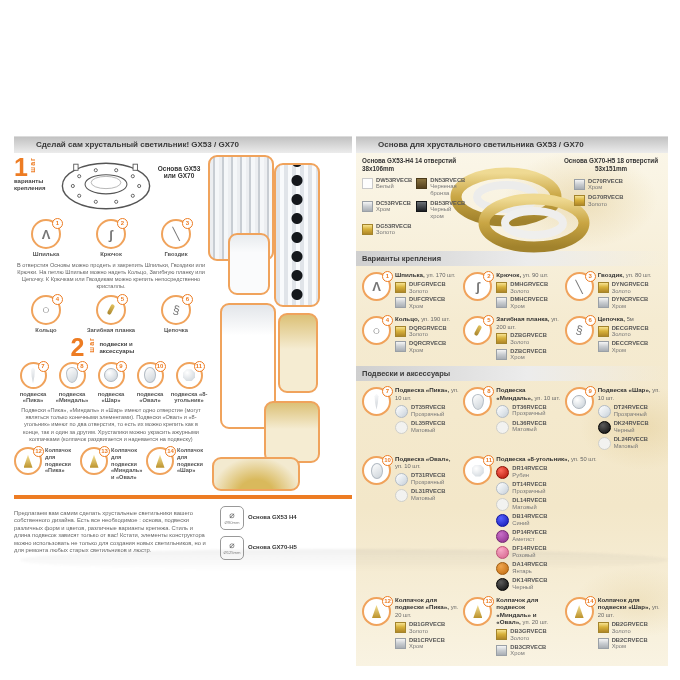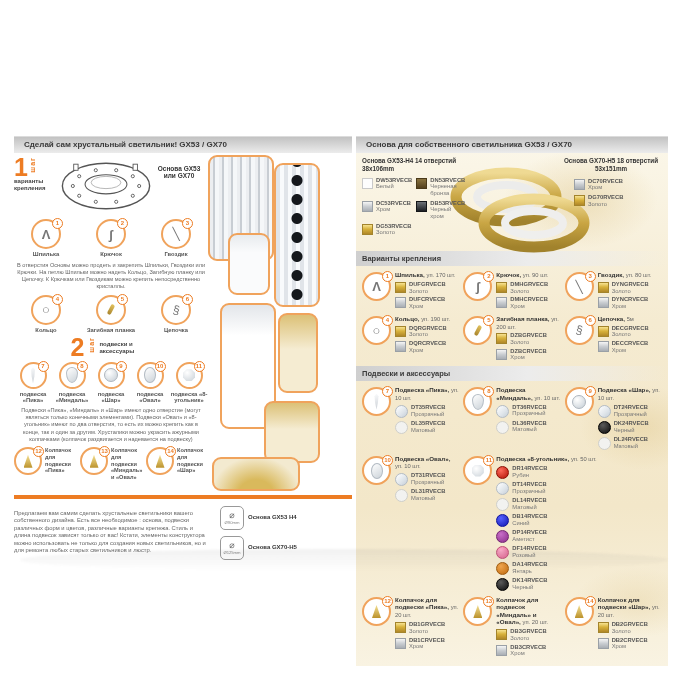--- a/index.html
+++ b/index.html
@@ -1,21 +1,21 @@
 <!DOCTYPE html>
 <html><head>
 <meta charset="utf-8">
 <style>
   html,body{margin:0;padding:0;}
   body{width:680px;height:680px;background:#fff;font-family:"Liberation Sans",sans-serif;position:relative;color:#444;}
   .page{position:absolute;inset:0;overflow:hidden;}
 
   
   .hdr{height:12px;background:linear-gradient(180deg,#c2c2c2,#ececec);border-top:1px solid #dcdcdc;
-       font-size:8px;font-weight:bold;color:#3a3a3a;padding:2px 10px;line-height:12px;white-space:nowrap;overflow:hidden;}
+       font-size:8px;font-weight:bold;color:#3a3a3a;padding:2px 22px;line-height:12px;white-space:nowrap;overflow:hidden;}
   .secbar{background:linear-gradient(90deg,#cfcfcf,#ececec 55%,rgba(236,236,236,0));
        font-size:7.5px;font-weight:bold;color:#3a3a3a;padding:3px 6px;margin:2px 0;}
   .num{position:absolute;top:-3px;right:-4px;width:9px;height:9px;border:1px solid #ed7c23;border-radius:50%;
        background:#fff;color:#ed7c23;font-size:6px;line-height:9px;text-align:center;font-weight:bold;}
   .fc{position:relative;flex:none;border:2px solid #f0a35c;border-radius:50%;background:#fff;
       display:flex;align-items:center;justify-content:center;}
   .sw{flex:none;width:9px;height:9px;border:1px solid #aaa;margin-top:1px;}
   [data-sw="gold"]{background:linear-gradient(180deg,#f7e391,#d8b23c 45%,#b08728);border-color:#a3842c;}
   [data-sw="chrome"]{background:linear-gradient(180deg,#f5f5f5,#c9cdd1 50%,#a9aeb4);border-color:#9aa0a6;}
   [data-sw="white"]{background:#fdfdfd;border-color:#c9c9c9;}
@@ -331,21 +331,21 @@
               <span class="fbg">⌀</span>
               <span class="fbd">Ø125mm</span>
             </span>
             <span class="fblabel">Основа GX70-H5</span>
           </div>
         </div>
     </div>
   </div>
 
   <div class="col-right">
-    <div class="hdr">Основа для собственного светильника GX53 / GX70</div>
+    <div class="hdr">Основа для хрустального светильника GX53 / GX70</div>
 
     <div class="rbases">
       <svg class="ringsart" width="150" height="96" viewBox="0 0 150 96">
         <defs>
           <linearGradient id="gg" x1="0" y1="0" x2="0" y2="1">
             <stop offset="0" stop-color="#efd98f"></stop>
               <stop offset="0.5" stop-color="#c7a23c"></stop>
               <stop offset="1" stop-color="#9d7d23"></stop>
           </linearGradient>
         </defs>

